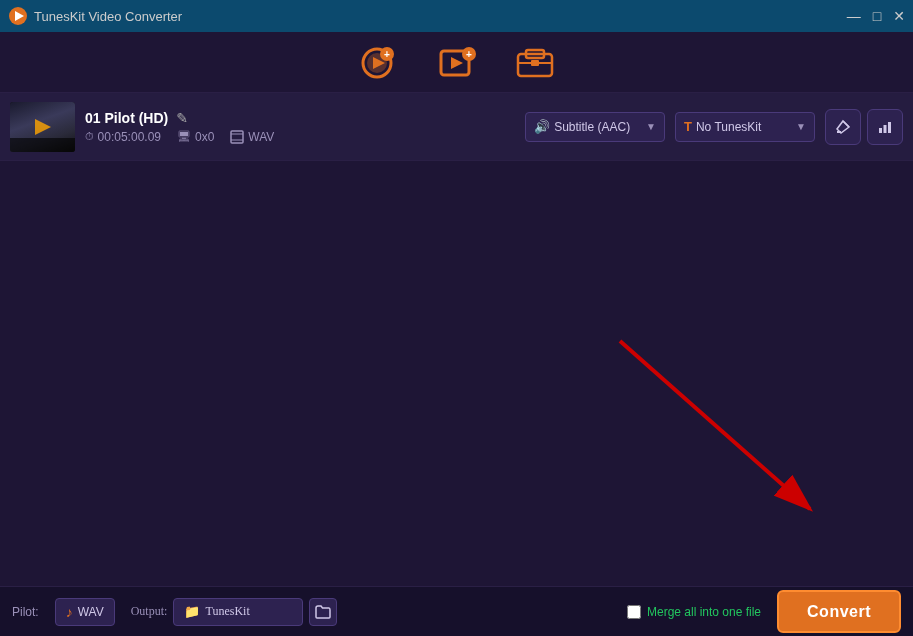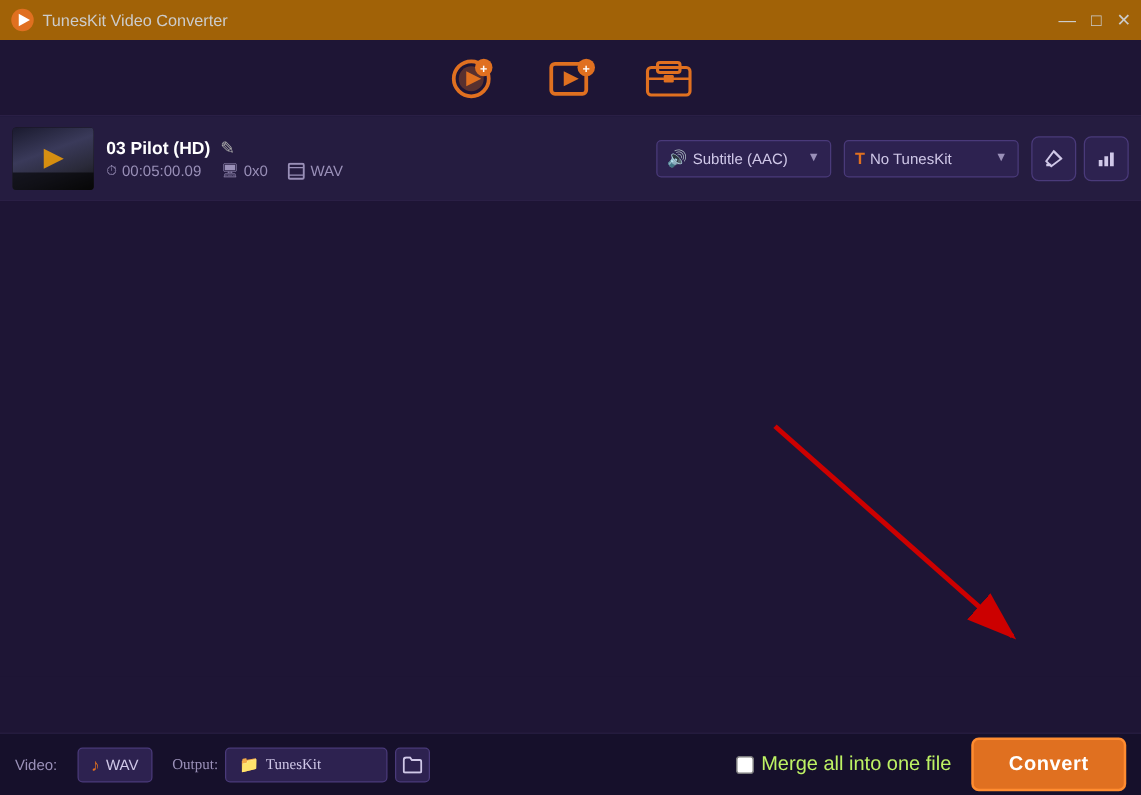--- a/index.html
+++ b/index.html
@@ -11,21 +11,21 @@
       overflow: hidden;
       color: #fff;
       user-select: none;
     }
 
     
     #title-bar {
       display: flex;
       align-items: center;
       justify-content: space-between;
-      background: #a16207;
+      background: #0c4a6e;
       height: 32px;
       padding: 0 8px;
     }
     #title-bar-left {
       display: flex;
       align-items: center;
       gap: 6px;
     }
     #app-logo {
       width: 20px;
@@ -255,22 +255,22 @@
       align-items: center;
       gap: 6px;
       margin-left: auto;
     }
     #merge-checkbox {
       width: 14px;
       height: 14px;
       accent-color: #e06010;
     }
     #merge-label {
-      font-size: 16px;
-      color: #bef264;
+      font-size: 12px;
+      color: #22c55e;
       white-space: nowrap;
     }
     #convert-btn {
       background: #e07020;
       border: 2px solid #ff8c30;
       border-radius: 6px;
       color: #fff;
       font-size: 16px;
       font-weight: 700;
       padding: 8px 28px;
@@ -359,21 +359,21 @@
     <div id="file-thumbnail">
       <div class="thumb-bg">
         <div style="width:100%;height:100%;background:linear-gradient(160deg,#1a1a2e 0%,#3a3a5a 40%,#2a2a3a 70%,#111 100%);"></div>
         <div class="thumb-dark-strip"></div>
         <div class="play-icon-overlay"></div>
       </div>
     </div>
 
     <div id="file-info">
       <div id="file-name-row">
-        <span id="file-name">03 Pilot (HD)</span>
+        <span id="file-name">01 Pilot (HD)</span>
         <span id="edit-icon">✎</span>
       </div>
       <div id="file-meta">
         <div class="meta-item">
           <span style="font-size:11px;">⏱</span>
           <span>00:05:00.09</span>
         </div>
         <div class="meta-item">
           <span style="font-size:11px;">🖥</span>
           <span>0x0</span>
@@ -430,21 +430,21 @@
           <polygon points="0 0, 10 3.5, 0 7" fill="#cc0000"></polygon>
         </marker>
       </defs>
       <line x1="620" y1="180" x2="810" y2="348" stroke="#cc0000" stroke-width="4" marker-end="url(#arrowhead)"></line>
     </svg>
   </div>
 </div>
 
 <div id="bottom-bar">
 
-  <span class="bottom-label">Video:</span>
+  <span class="bottom-label">Pilot:</span>
   <div class="bottom-value-box">
     <span style="color:#e07020;font-size:14px;">♪</span>
     <span>WAV</span>
   </div>
 
   <div id="output-section">
     <span class="bottom-label">Output:</span>
     <div class="bottom-value-box" style="min-width:130px;">
       <span style="color:#e07020;font-size:13px;">📁</span>
       <span>TunesKit</span>

